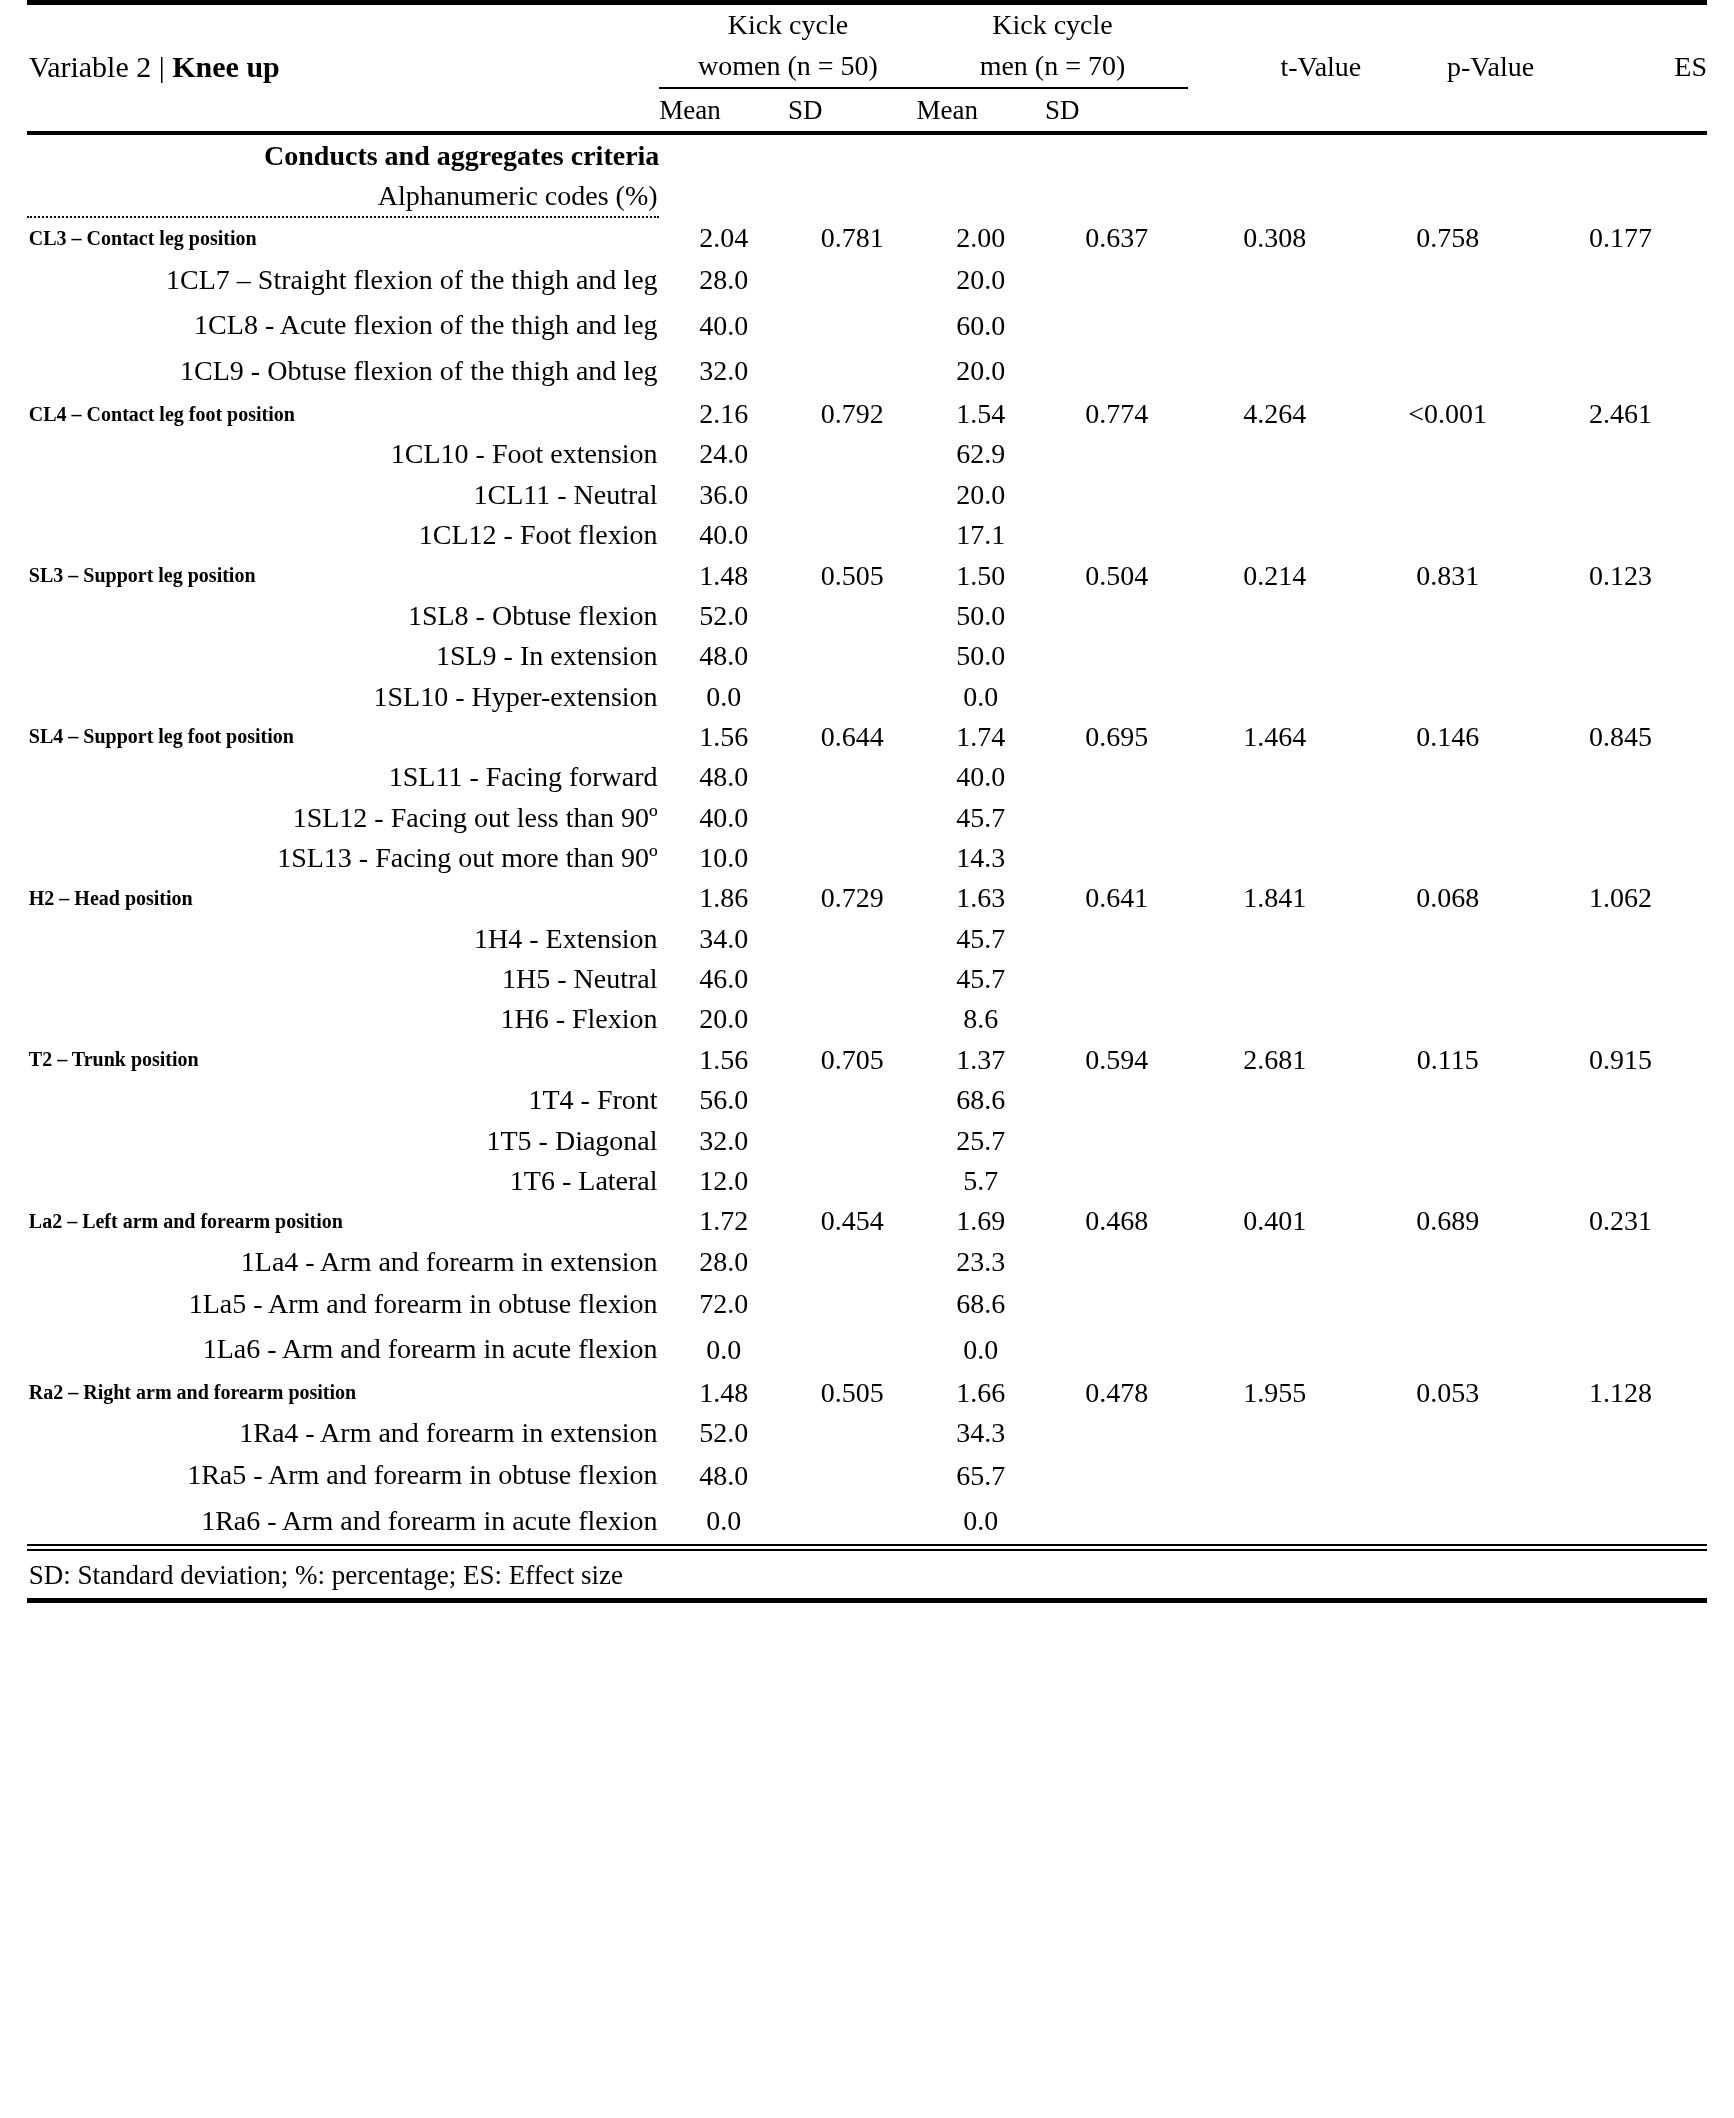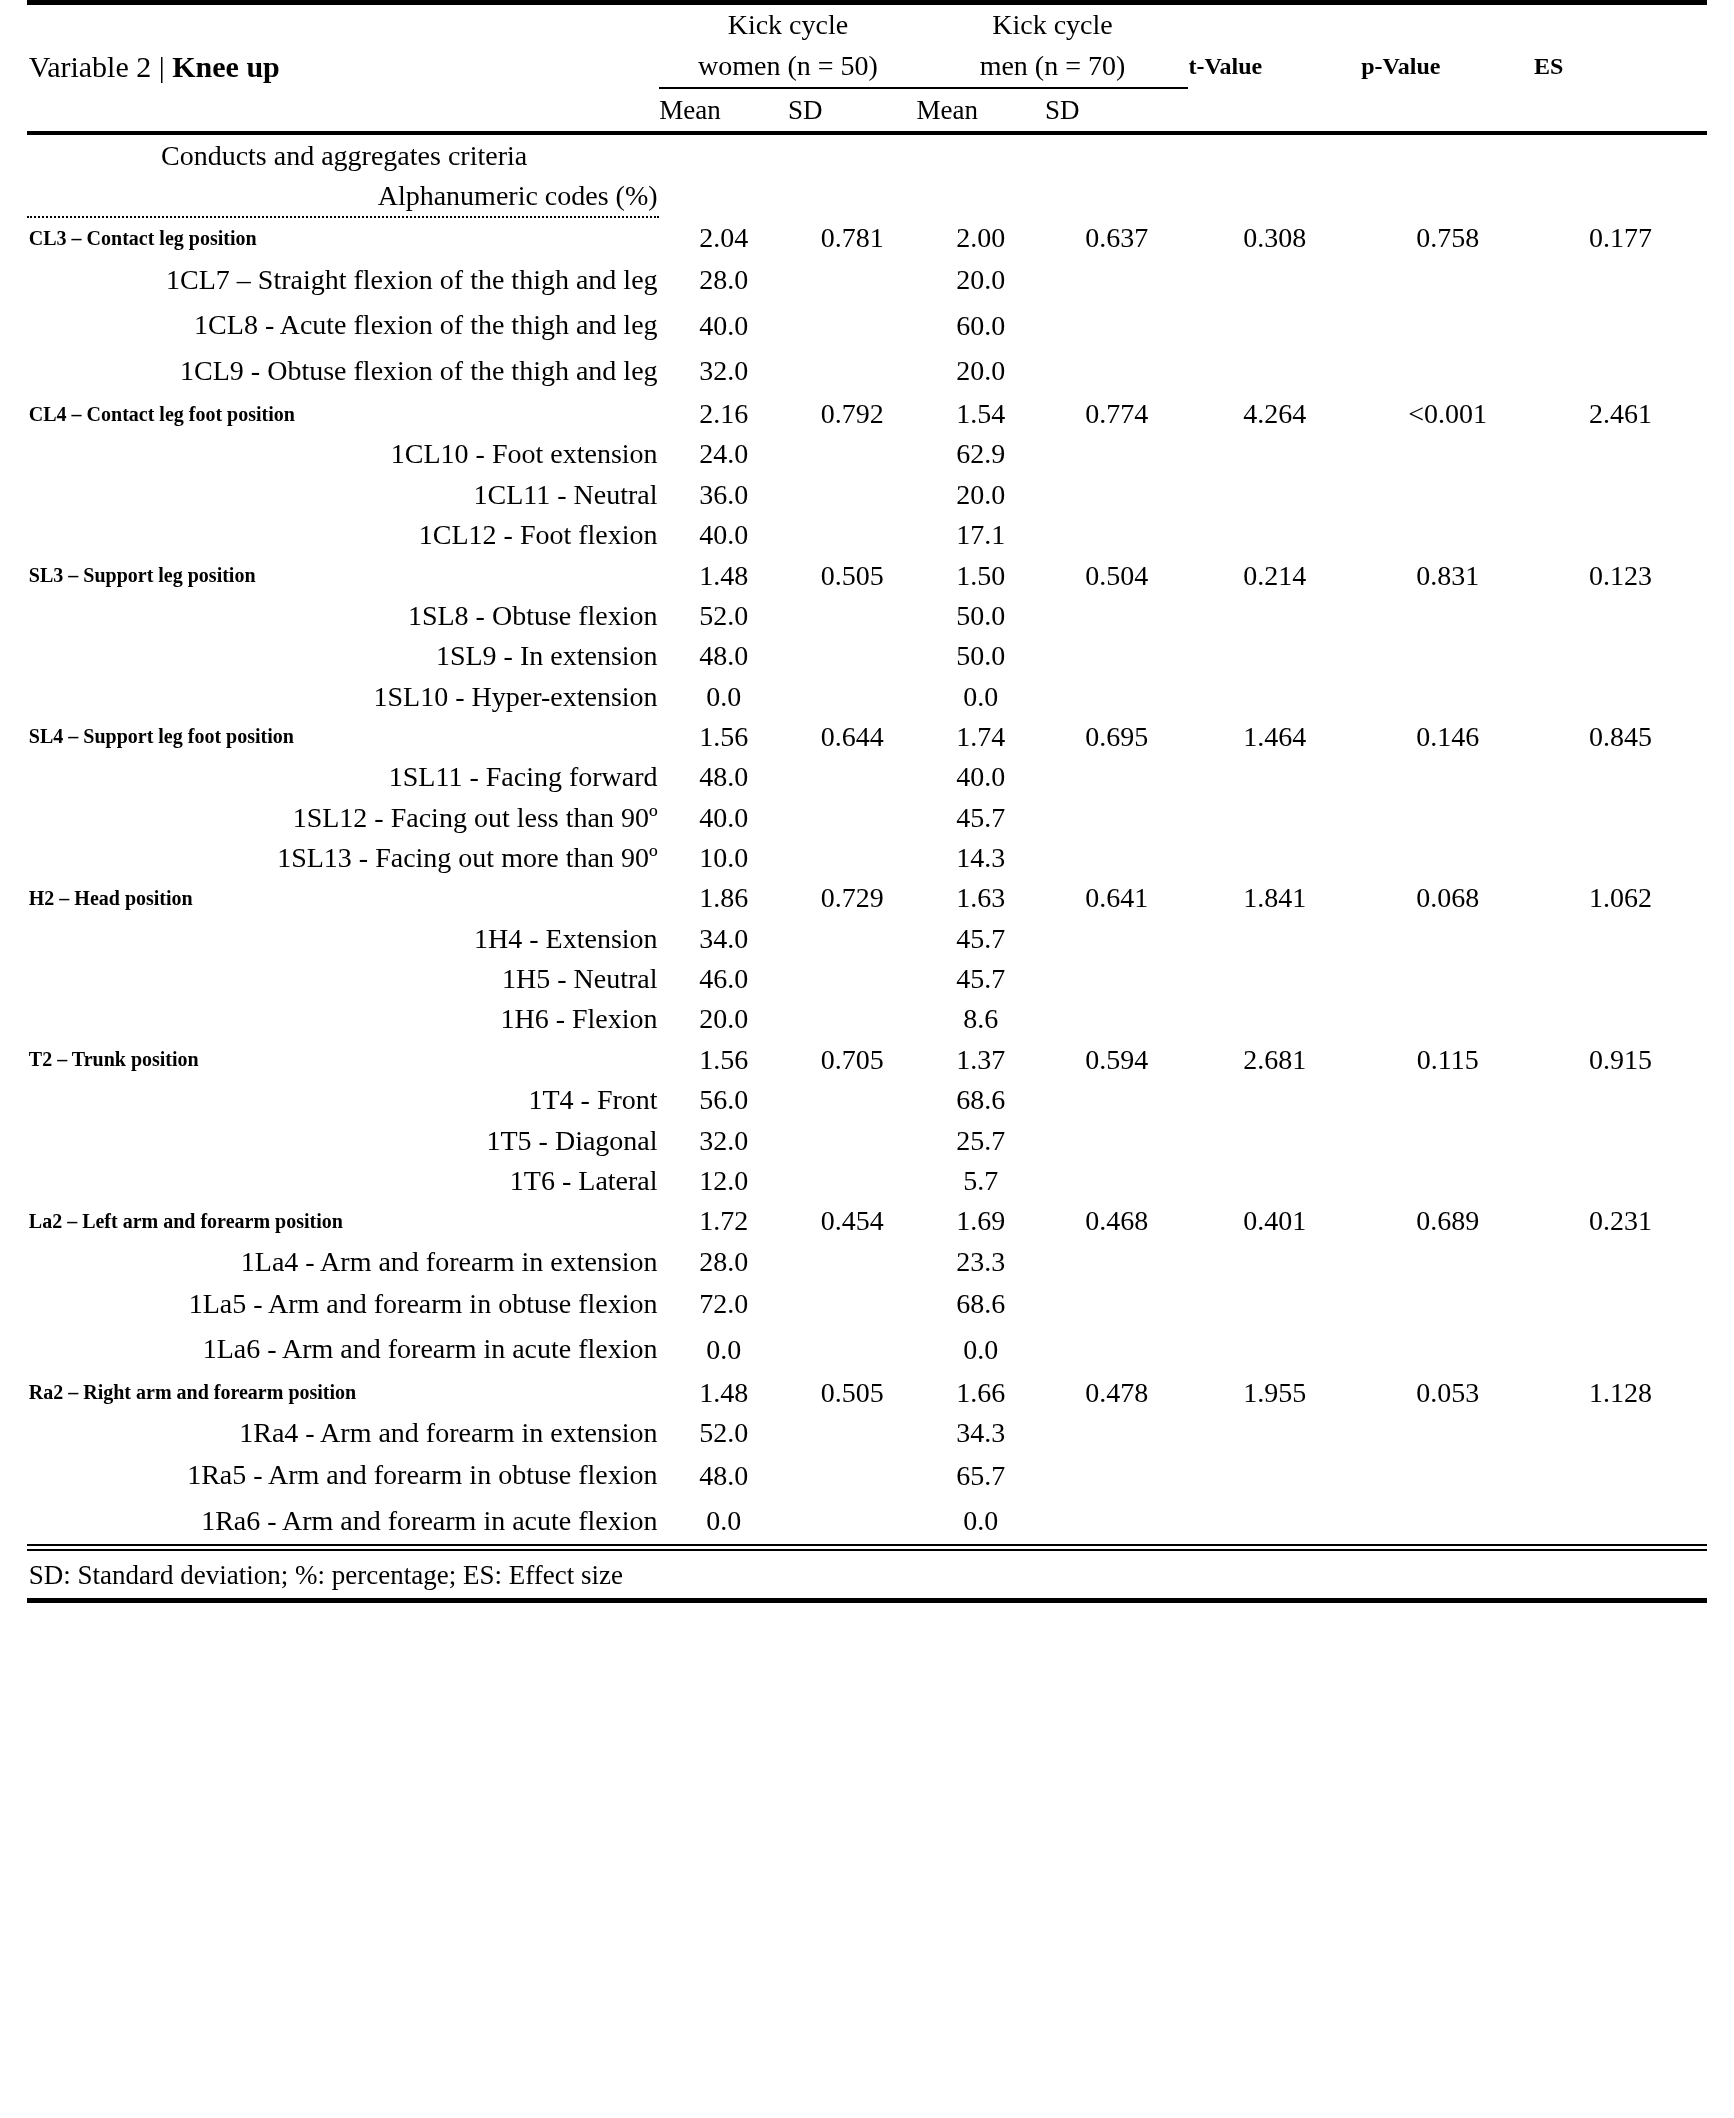--- a/index.html
+++ b/index.html
@@ -83,43 +83,43 @@
   .hdr-title .v1 { font-weight: normal; text-align: right; }
   .hdr-title .v2 { font-weight: bold; }
 
   .hdr-grp {
     text-align: center;
     font-size: 28px;
     line-height: 1.45;
     padding-bottom: 1px;
   }
   .hdr-stat {
-    text-align: left;
-    font-size: 24px;
+    text-align: right;
+    font-size: 28px;
     padding-bottom: 3.6px;
-    font-weight: bold;
   }
   .hdr-sub {
     font-size: 27px;
     padding: 5.5px 0 6.4px 0;
   }
 
   
   tr.drow td { padding-top: 4.5px; padding-bottom: 4.5px; }
 
   .lbl-bold {
     text-align: left;
     font-weight: bold;
     font-size: 20px;
     padding-left: 1.8px;
   }
   .lbl-plain-left {
-    text-align: center;
+    text-align: right;
     font-size: 28px;
     padding-left: 1.8px;
+    font-weight: bold;
   }
   .lbl-indent {
     text-align: right;
     font-size: 28px;
     padding-right: 1.8px;
   }
   .lbl-wrap {
     text-align: right;
     font-size: 28px;
     padding-right: 1.8px;

